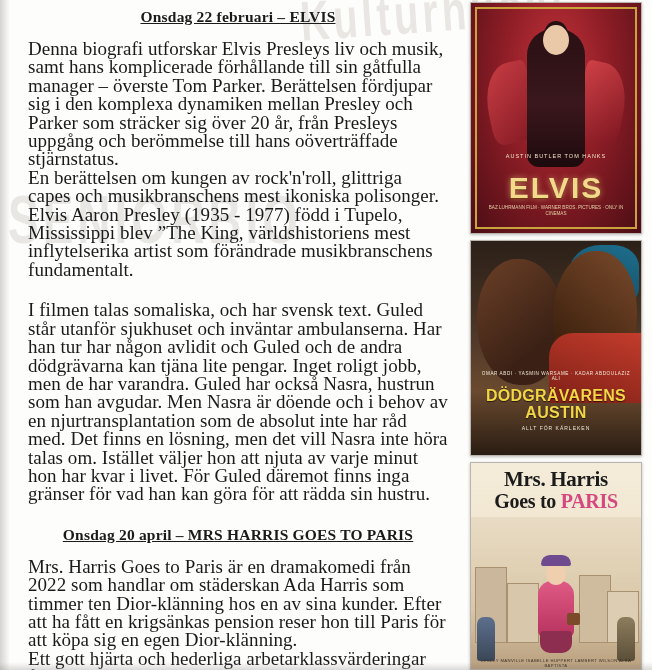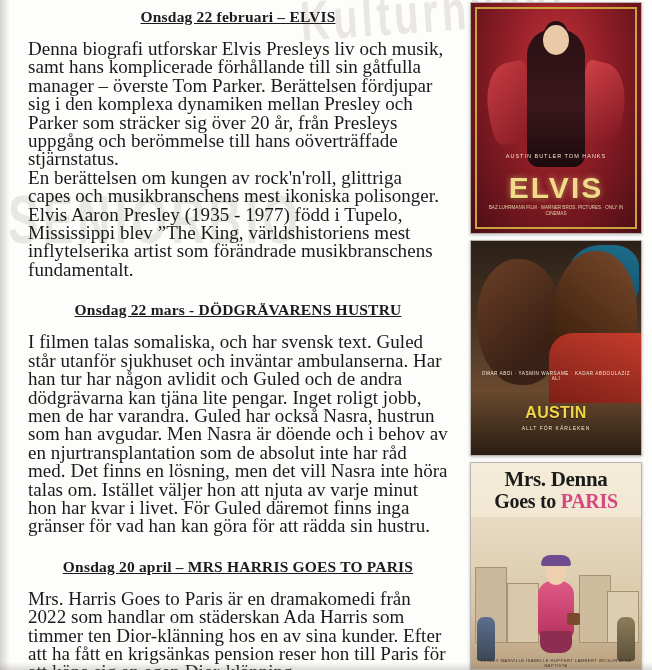--- a/index.html
+++ b/index.html
@@ -351,21 +351,20 @@
 
   <div class="text-col">
 
     <div class="movie-block" style="margin-top:4px;">
       <div class="movie-title">Onsdag 22 februari – ELVIS</div>
       <div class="movie-body">Denna biografi utforskar Elvis Presleys liv och musik, samt hans komplicerade förhållande till sin gåtfulla manager – överste Tom Parker. Berättelsen fördjupar sig i den komplexa dynamiken mellan Presley och Parker som sträcker sig över 20 år, från Presleys uppgång och berömmelse till hans oöverträffade stjärnstatus.
 En berättelsen om kungen av rock'n'roll, glittriga capes och musikbranschens mest ikoniska polisonger. Elvis Aaron Presley (1935 - 1977) född i Tupelo, Mississippi blev ”The King, världshistoriens mest inflytelserika artist som förändrade musikbranschens fundamentalt.</div>
     </div>
 
     <div class="movie-block" style="margin-top:22px;">
-      <div class="movie-title">Onsdag 22  mars - DÖDGRÄVARENS HUSTRU</div>
       <div class="movie-body">I filmen talas somaliska, och har svensk text. Guled står utanför sjukhuset och inväntar ambulanserna. Har han tur har någon avlidit och Guled och de andra dödgrävarna kan tjäna lite pengar. Inget roligt jobb, men de har varandra. Guled har också Nasra, hustrun som han avgudar. Men Nasra är döende och i behov av en njurtransplantation som de absolut inte har råd med. Det finns en lösning, men det vill Nasra inte höra talas om. Istället väljer hon att njuta av varje minut hon har kvar i livet. För Guled däremot finns inga gränser för vad han kan göra för att rädda sin hustru.</div>
     </div>
 
     <div class="movie-block" style="margin-top:22px;">
       <div class="movie-title">Onsdag 20 april – MRS HARRIS GOES TO PARIS</div>
       <div class="movie-body">Mrs. Harris Goes to Paris är en dramakomedi från 2022 som handlar om städerskan Ada Harris som timmer ten Dior-klänning hos en av sina kunder. Efter att ha fått en krigsänkas pension reser hon till Paris för att köpa sig en egen Dior-klänning.
 Ett gott hjärta och hederliga arbetarklassvärderingar förändrar kultureliten i Paris.
 Och allt tack vare en städerska som ges liv av en älskvärd Lesley Manville.</div>
     </div>
 
@@ -384,29 +383,29 @@
       <div class="elvis-credits">BAZ LUHRMANN FILM  ·  WARNER BROS. PICTURES  ·  ONLY IN CINEMAS</div>
     </div>
 
     <div class="poster poster-grave">
       <div class="grave-faceL"></div>
       <div class="grave-scarf"></div>
       <div class="grave-faceR"></div>
       <div class="grave-dress"></div>
       <div class="grave-credits">OMAR ABDI   ·   YASMIN WARSAME   ·   KADAR ABDOULAZIZ ALI</div>
       <div class="grave-title">
-        <br>
+        <span>DÖDGRÄVARENS</span><br>
         <span>AUSTIN</span>
       </div>
       <div class="grave-sub">ALLT FÖR KÄRLEKEN</div>
     </div>
 
     <div class="poster poster-harris">
       <div class="harris-title">
-        <span>Mrs. Denna</span>
+        <span>Mrs. Harris</span>
         <span class="line2"><span>Goes to </span><span class="pink">PARIS</span></span>
       </div>
       <div class="harris-scene">
         <div class="harris-bldg h-b1"></div>
         <div class="harris-bldg h-b2"></div>
         <div class="harris-bldg h-b3"></div>
         <div class="harris-bldg h-b4"></div>
         <div class="harris-extra h-e1"></div>
         <div class="harris-extra h-e2"></div>
         <div class="harris-lady">

